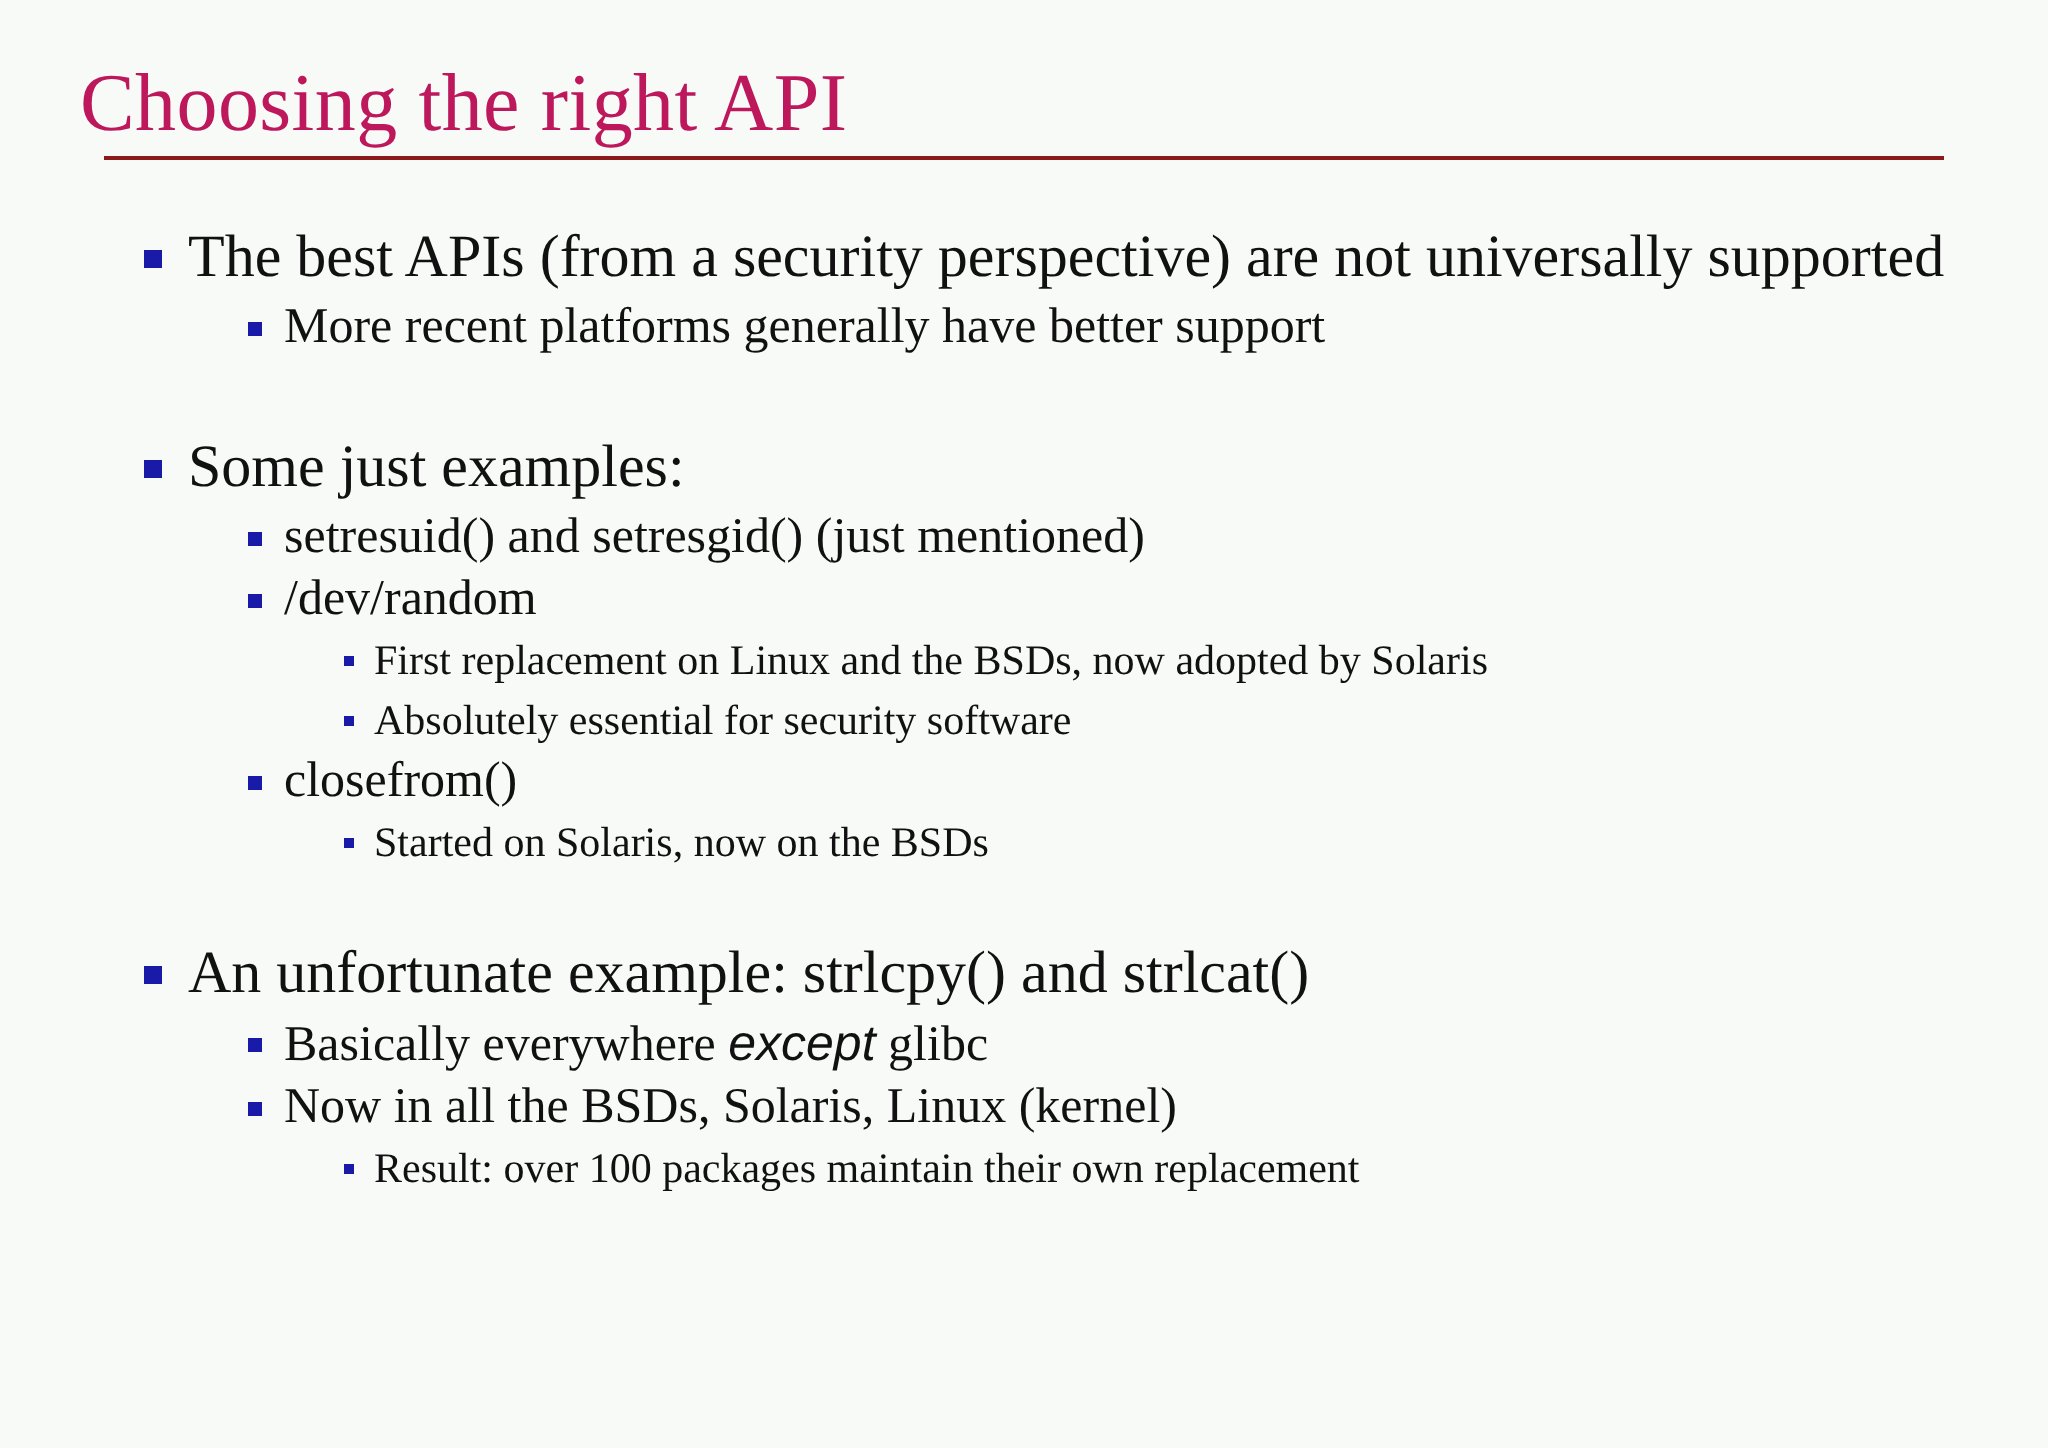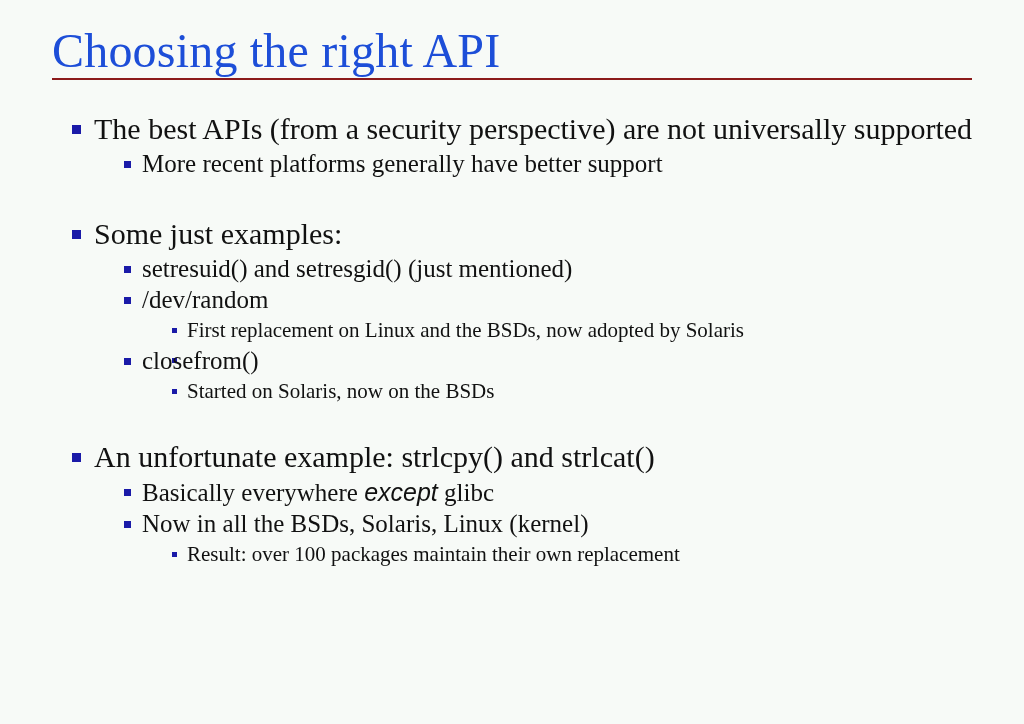--- a/index.html
+++ b/index.html
@@ -16,25 +16,25 @@
   }
   .slide {
     position: relative;
     width: 1024px;
     height: 724px;
     box-sizing: border-box;
     padding: 0;
   }
   .title {
     position: absolute;
-    left: 52px;
+    left: 40px;
     top: 26px;
-    font-size: 48px;
+    font-size: 41px;
     line-height: 50px;
-    color: #1d4ed8;
+    color: #be185d;
     font-family: "Liberation Serif", serif;
     font-weight: normal;
     letter-spacing: 0.2px;
   }
   .title-rule {
     position: absolute;
     left: 52px;
     top: 78px;
     width: 920px;
     height: 2px;
@@ -145,20 +145,21 @@
       <li class="l2">
         <span class="bullet"></span>
         <span>/dev/random</span>
       </li>
       <li class="l3">
         <span class="bullet"></span>
         <span>First replacement on Linux and the BSDs, now adopted by Solaris</span>
       </li>
       <li class="l3">
         <span class="bullet"></span>
+        <span>Absolutely essential for security software</span>
       </li>
       <li class="l2">
         <span class="bullet"></span>
         <span>closefrom()</span>
       </li>
       <li class="l3">
         <span class="bullet"></span>
         <span>Started on Solaris, now on the BSDs</span>
       </li>
 

